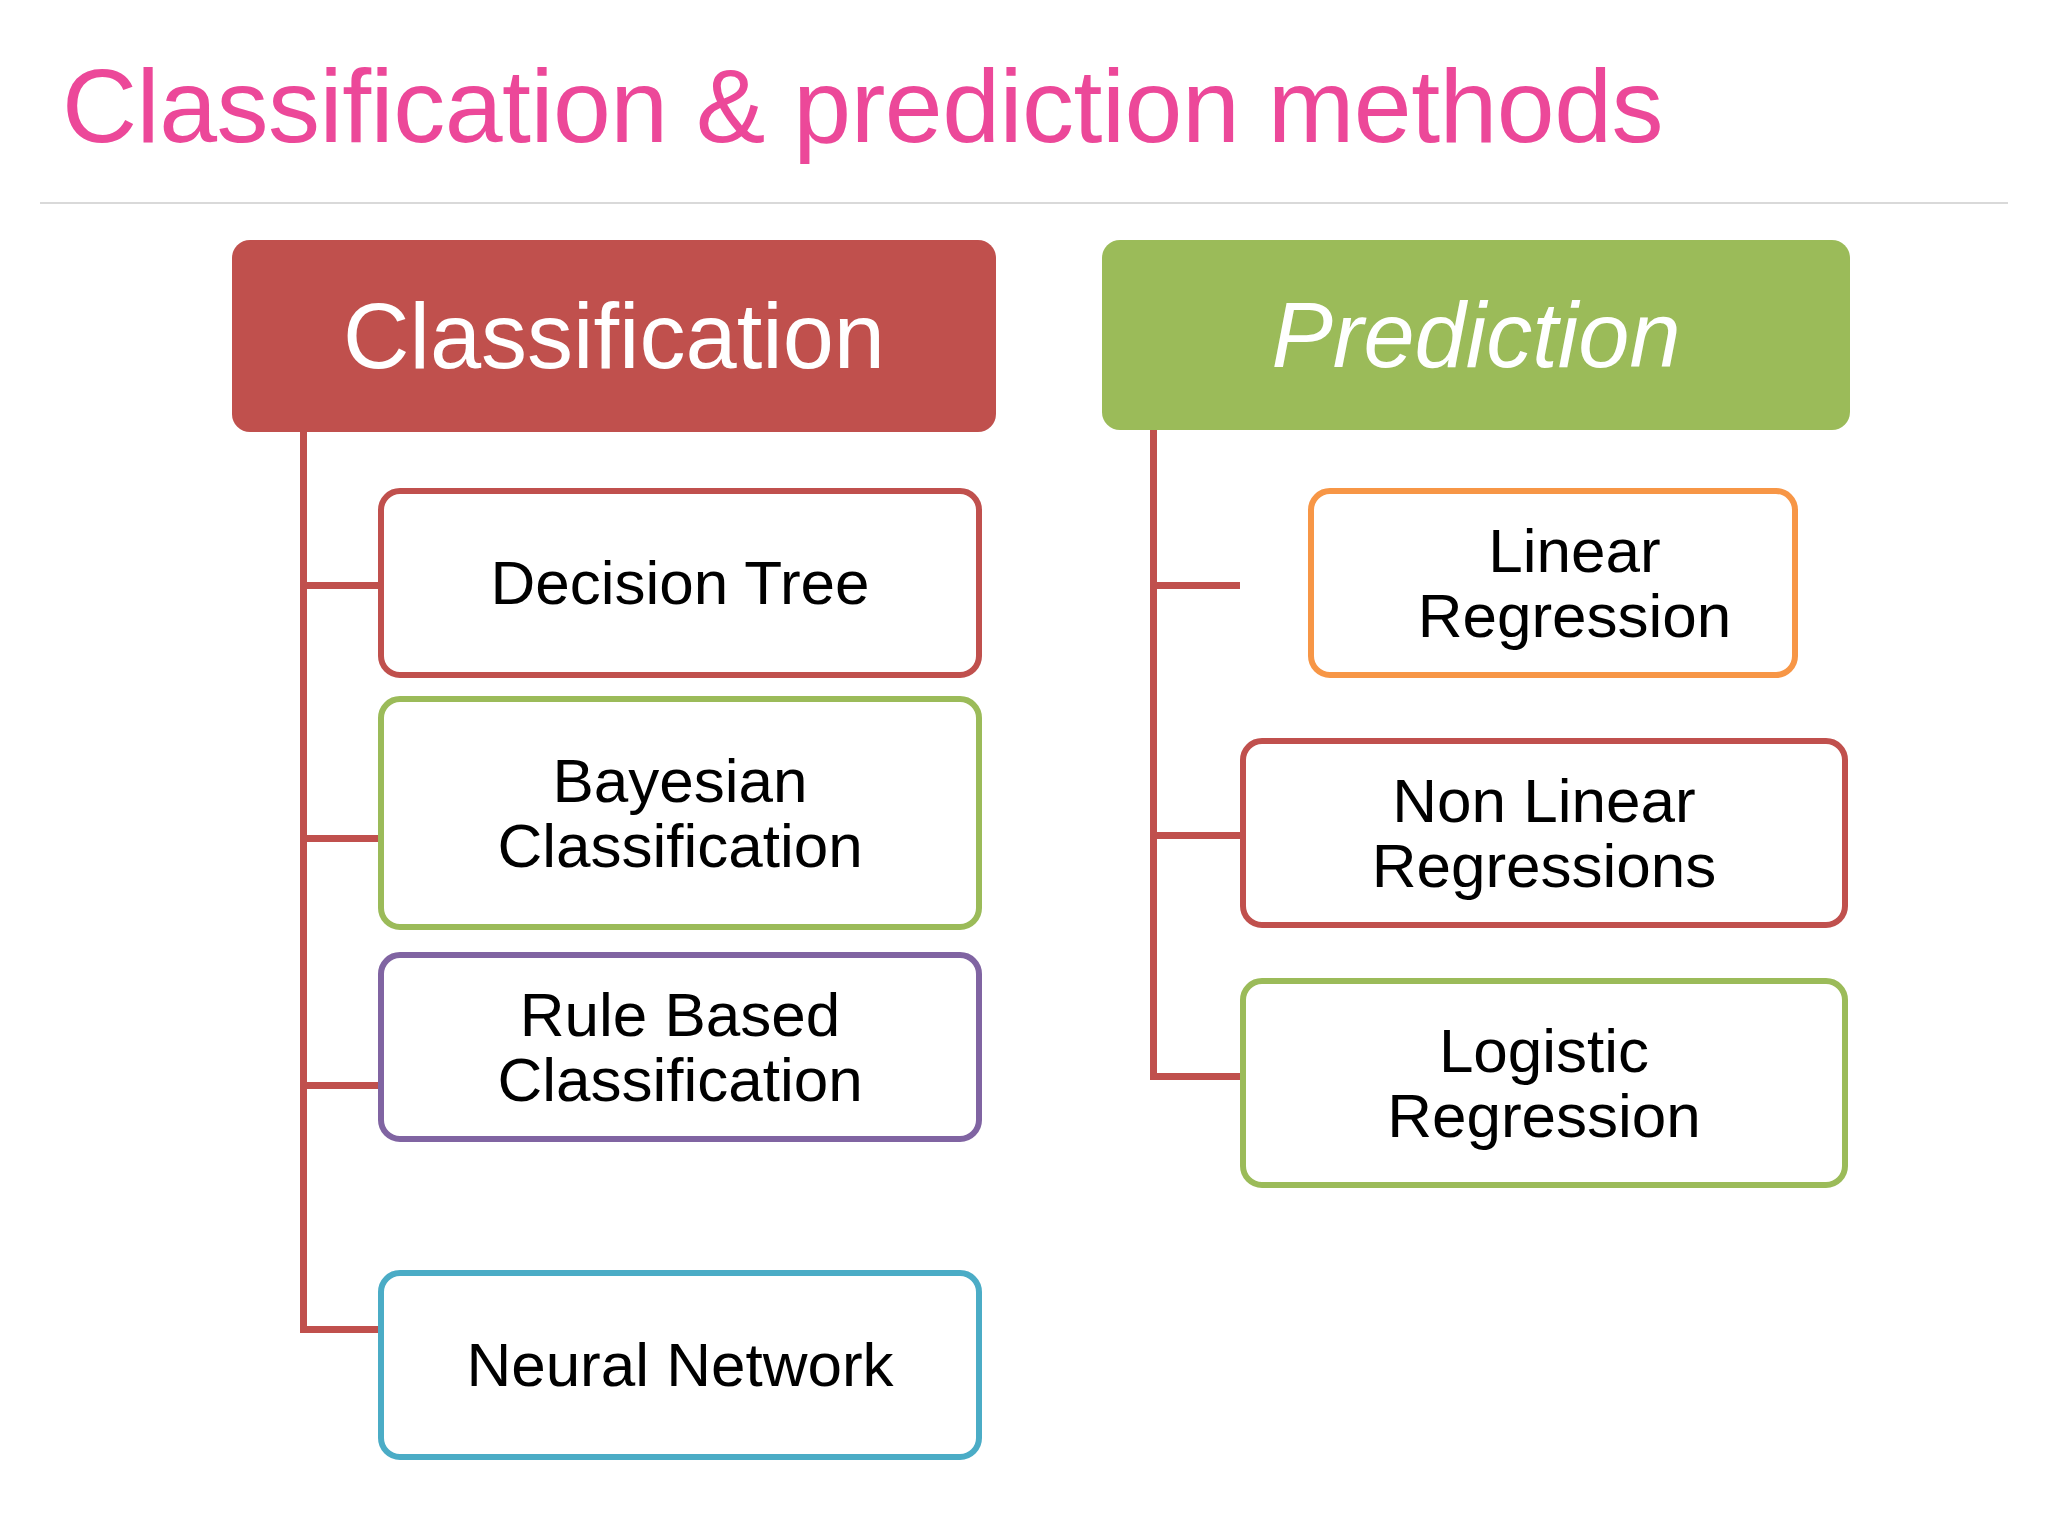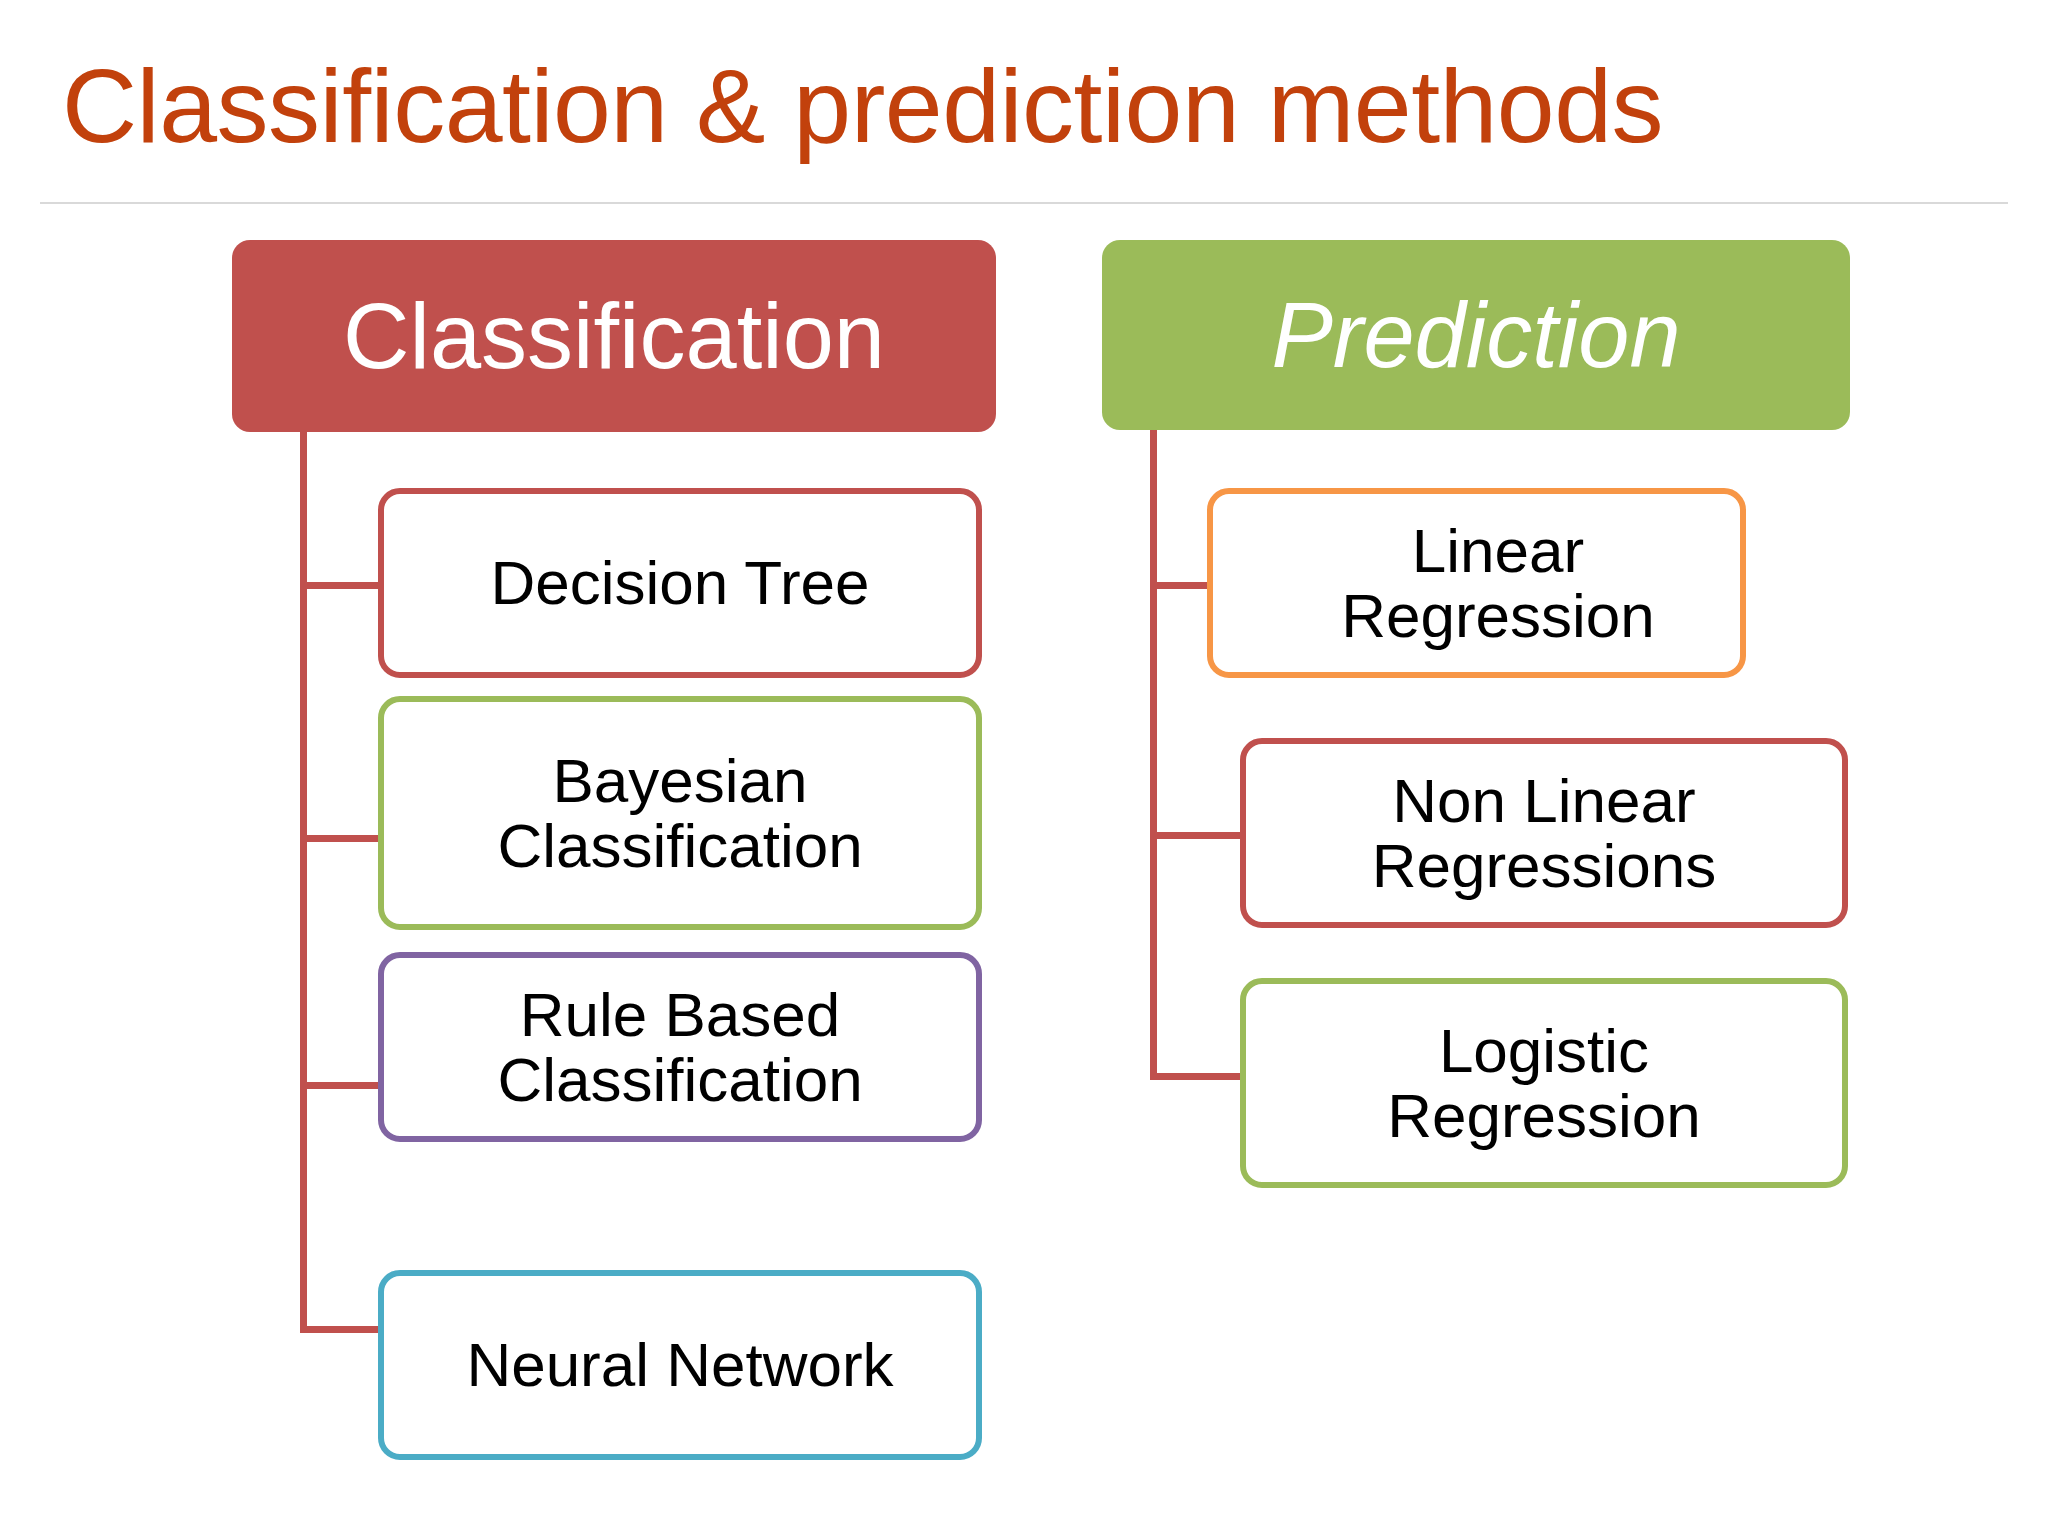--- a/index.html
+++ b/index.html
@@ -26,21 +26,21 @@
   
   #title {
     position: absolute;
     left: 62px;
     top: 36px;
     width: 1920px;
     height: 140px;
     font-size: 104px;
     line-height: 140px;
     font-weight: 400;
-    color: #c2410c;
+    color: #ec4899;
     letter-spacing: -0.5px;
     white-space: nowrap;
   }
 
   #title-rule {
     position: absolute;
     left: 40px;
     top: 202px;
     width: 1968px;
     height: 2px;
@@ -138,21 +138,21 @@
 
   <div class="head-box" id="head-prediction" style="background:#9bbb59;font-style:italic;">
     <span>Prediction</span>
   </div>
 
   <div class="trunk" style="left: 1150px; top: 430px; height: 650px; background: rgb(192, 80, 77);"></div>
   <div class="branch" style="left: 1150px; top: 582px; width: 90px; background: rgb(192, 80, 77);"></div>
   <div class="branch" style="left: 1150px; top: 832px; width: 90px; background: rgb(192, 80, 77);"></div>
   <div class="branch" style="left: 1150px; top: 1073px; width: 90px; background: rgb(192, 80, 77);"></div>
 
-  <div class="leaf-box" style="left:1207px; top:488px; width:539px; height:190px; border-color:#f79646;padding-left:43px;">
+  <div class="leaf-box" style="left:1308px; top:488px; width:490px; height:190px; border-color:#f79646;padding-left:43px;">
     <span class="leaf-text">Linear Regression</span>
   </div>
 
   <div class="leaf-box" style="left:1240px; top:738px; width:608px; height:190px; border-color:#c0504d;">
     <span class="leaf-text">Non Linear<br>Regressions</span>
   </div>
 
   <div class="leaf-box" style="left:1240px; top:978px; width:608px; height:210px; border-color:#9bbb59;">
     <span class="leaf-text">Logistic<br>Regression</span>
   </div>

